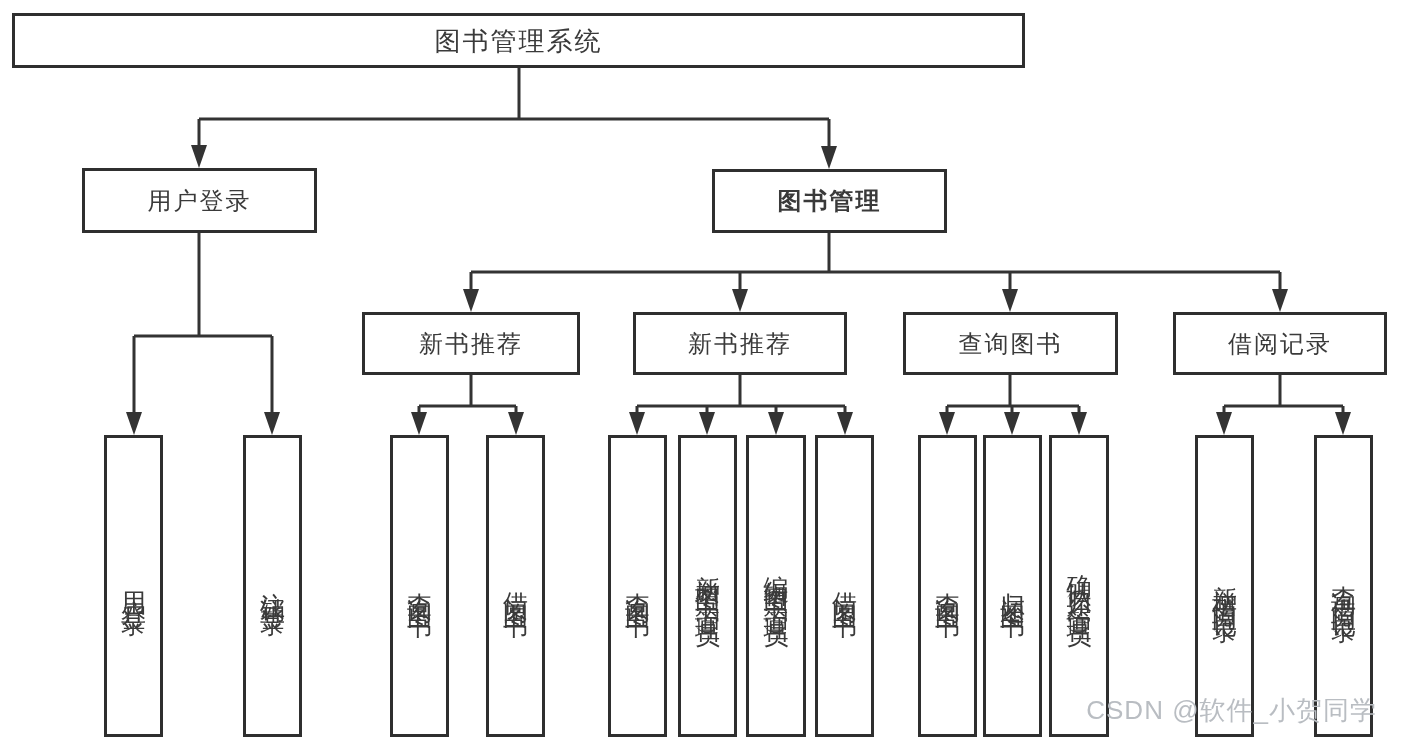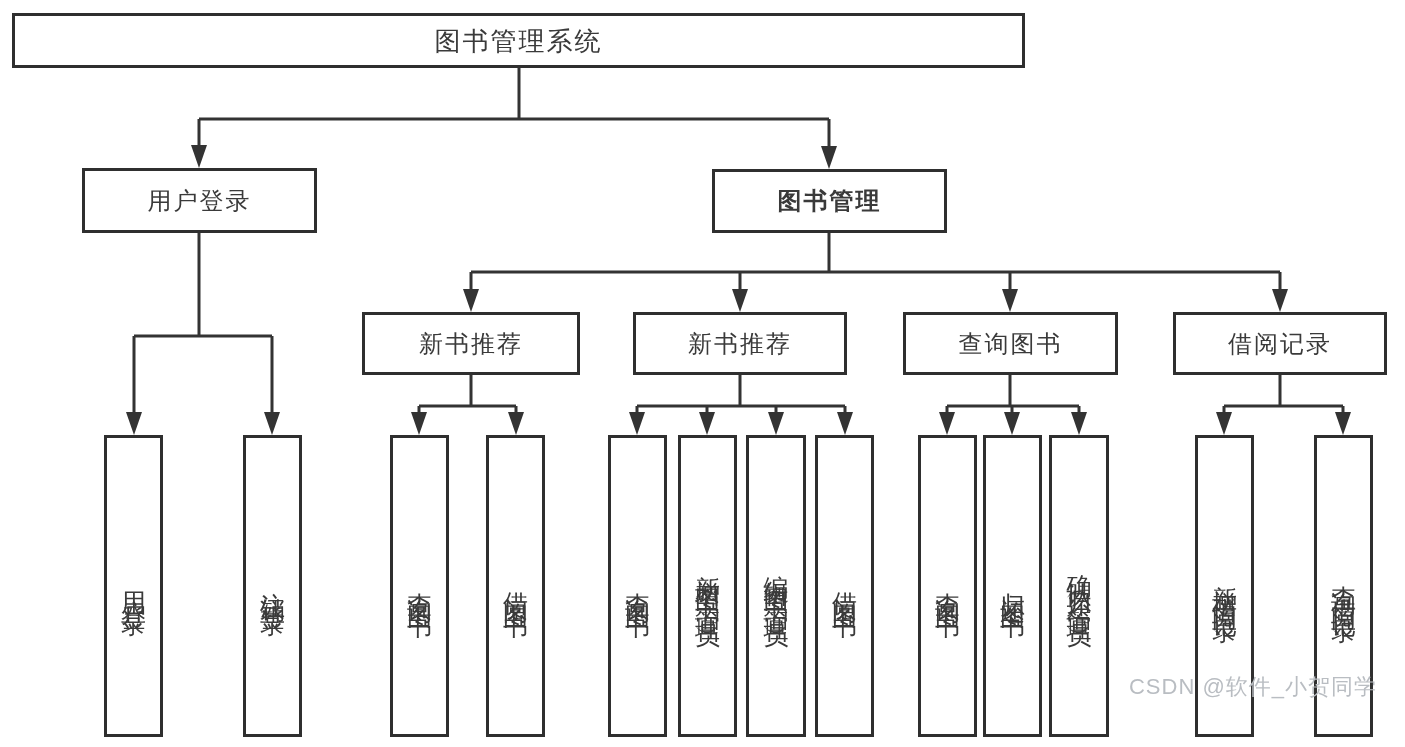--- a/index.html
+++ b/index.html
@@ -26,22 +26,22 @@
     display:flex;align-items:center;justify-content:center;
     text-align:center;
   }
   .h-node{font-size:24px;letter-spacing:2px;line-height:1;}
   .root-node{font-size:26px;}
   .v-node{
     writing-mode:vertical-rl;text-orientation:mixed;
     font-size:25px;letter-spacing:7px;line-height:1;
   }
   .watermark{
-    position:absolute;z-index:5;right:28px;top:672px;
-    font-size:22px;letter-spacing:1px;color:var(--watermark);
+    position:absolute;z-index:5;right:28px;top:693px;
+    font-size:26px;letter-spacing:1px;color:var(--watermark);
     white-space:nowrap;
     margin-left:8px;
   }
 </style>
 </head>
 <body>
 
 <svg class="connectors" width="1405" height="747" viewBox="0 0 1405 747">
 
   <path d="M519 68 V119 M199 119 H829 M199 119 V148 M829 119 V149"></path>

